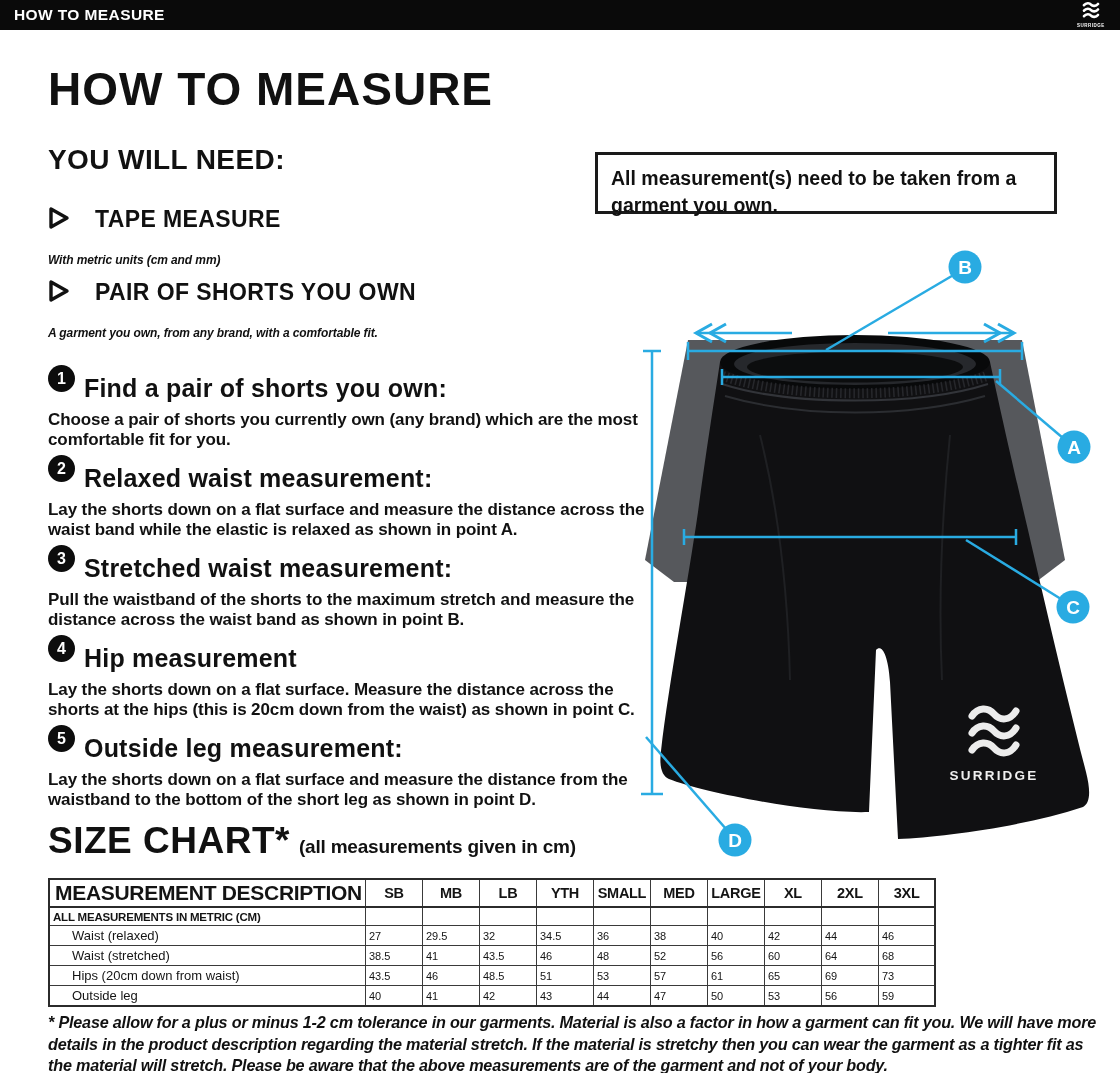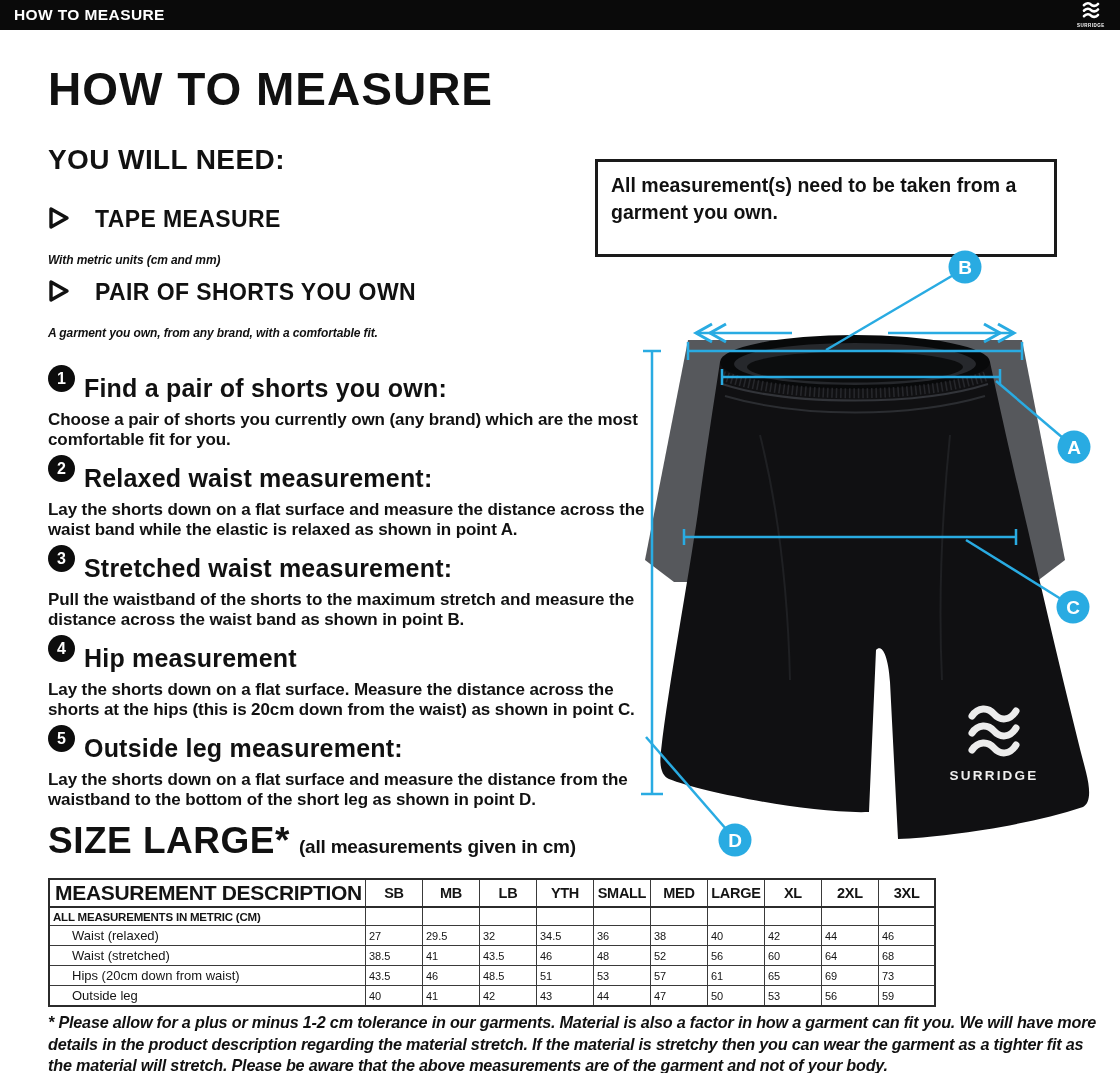--- a/index.html
+++ b/index.html
@@ -19,22 +19,22 @@
   
   .h1{left:48px;top:62px;font-size:46px;font-weight:800;letter-spacing:1px;}
   .h2-need{left:48px;top:144px;font-size:28px;font-weight:800;letter-spacing:.4px;}
 
   .need-item-title{display:flex;align-items:flex-start;gap:25px;font-size:23px;font-weight:800;letter-spacing:.4px;}
   .need-item-desc{font-size:12px;font-weight:bold;margin-top:20px;letter-spacing:-.1px;font-style:italic;}
   .need-1{left:48px;top:206px;}
   .need-2{left:48px;top:279px;}
 
   
-  .notebox{left:595px;top:152px;width:462px;height:98px;border:3px solid #1a1a1a;
-    box-sizing:border-box;padding:10px 13px;font-size:19.5px;font-weight:bold;line-height:27px;background:#fff;margin-top:7px;}
+  .notebox{left:595px;top:152px;width:462px;height:62px;border:3px solid #1a1a1a;
+    box-sizing:border-box;padding:10px 13px;font-size:19.5px;font-weight:bold;line-height:27px;background:#fff;}
 
   
   .steps{left:48px;top:354px;width:610px;}
   .step{height:90px;}
   .step-head{display:flex;align-items:center;gap:9px;}
   .num{width:27px;height:27px;border-radius:50%;background:#0d0d0d;color:#fff;
     font-size:16px;font-weight:bold;display:flex;align-items:center;justify-content:center;flex:0 0 27px;}
   .step-title{font-size:25px;font-weight:800;letter-spacing:.2px;margin-top:20px;}
   .step-desc{margin-top:7px;font-size:17px;font-weight:bold;line-height:19.5px;
     letter-spacing:-.1px;max-width:600px;}
@@ -193,21 +193,21 @@
     <text x="434" y="204" fill="#fff">A</text>
     <circle cx="433" cy="357" r="16.5" fill="#29abe2"></circle>
     <text x="433" y="364" fill="#fff">C</text>
     <circle cx="95" cy="590" r="16.5" fill="#29abe2"></circle>
     <text x="95" y="597" fill="#fff">D</text>
   </g>
 </svg>
 </div>
 
 <div class="abs sizechart-head">
-  <span class="sizechart-title">SIZE LARGE*</span>
+  <span class="sizechart-title">SIZE CHART*</span>
   <span class="sizechart-sub">(all measurements given in cm)</span>
 </div>
 
 <table class="sizes" id="size-table">
   <colgroup>
     <col style="width:232px">
     <col style="width:57px">
       <col style="width:57px">
       <col style="width:57px">
       <col style="width:57px">

